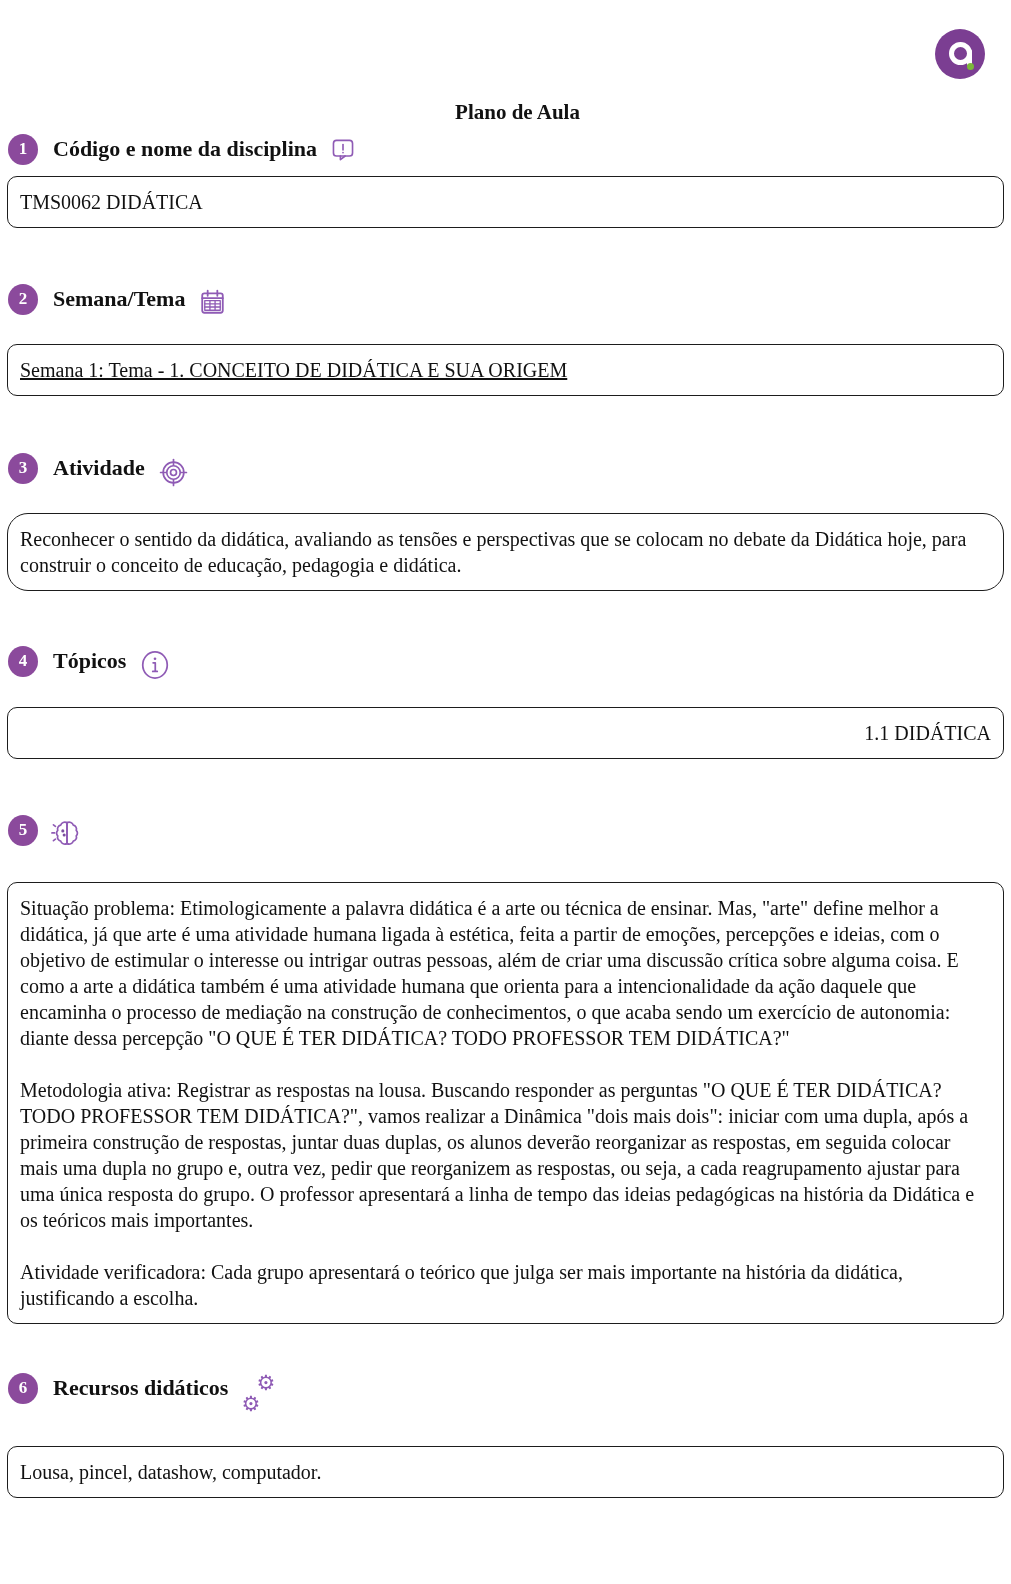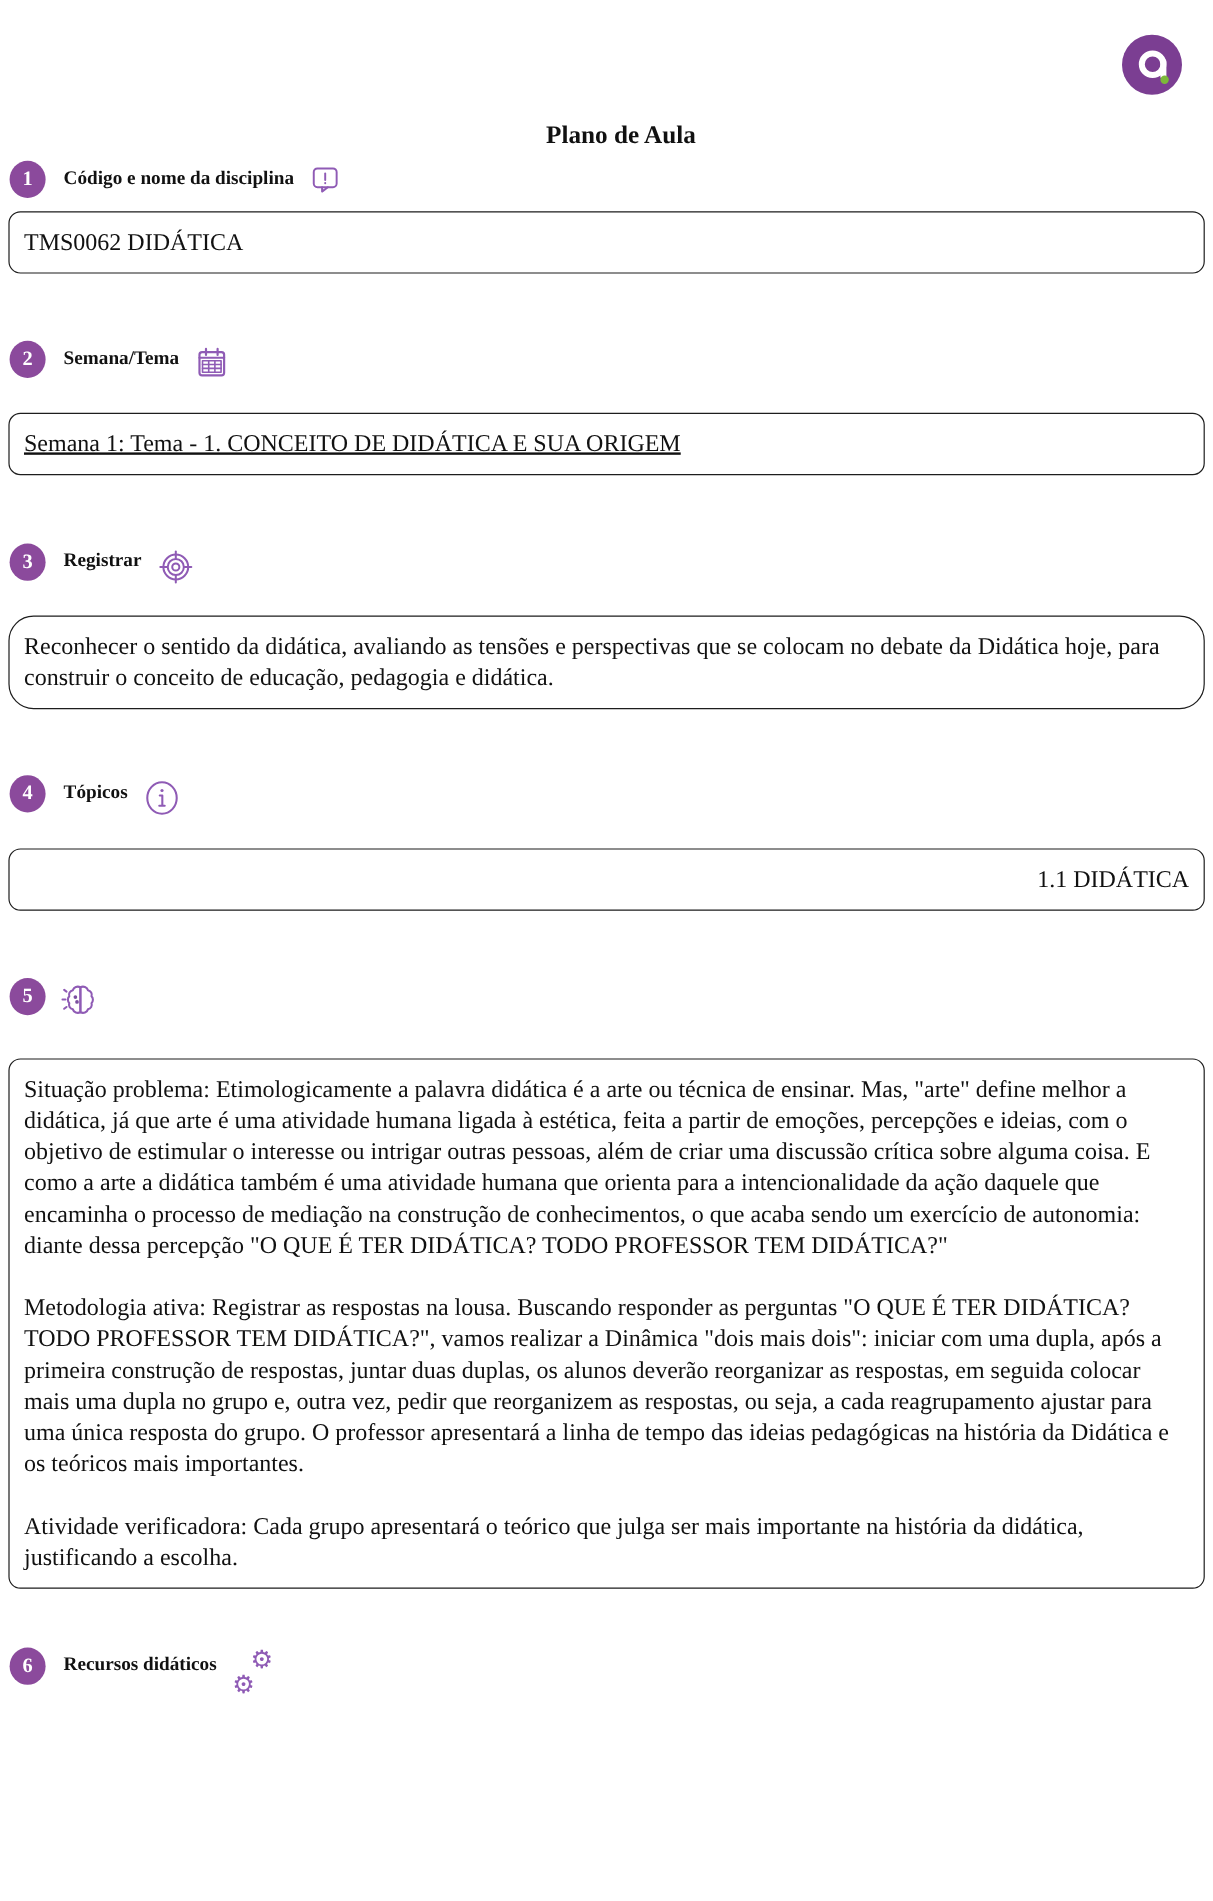--- a/index.html
+++ b/index.html
@@ -49,21 +49,21 @@
     display: flex; align-items: center;
     margin-left: 8px; height: 32px;
   }
   .badge {
     flex: 0 0 30px; width: 30px; height: 31px;
     border-radius: 50%;
     background: #8b4a9c; color: #ffffff;
     display: flex; align-items: center; justify-content: center;
     font-size: 17px; font-weight: bold;
   }
-  .head-title { margin-left: 15px; font-size: 16px; font-weight: bold; white-space: nowrap; }
+  .head-title { margin-left: 15px; font-size: 22px; font-weight: bold; white-space: nowrap; }
   .head-icon { margin-left: 13px; display: inline-flex; align-items: center; overflow: visible; }
   .head-icon svg { stroke: #8f5bb5; fill: none; stroke-width: 1.5; stroke-linecap: round; stroke-linejoin: round; }
 
   .gears-wrap { position: relative; width: 34px; height: 42px; margin-top: 12px; }
   .gear {
     position: absolute;
     font-family: "DejaVu Sans", sans-serif;
     color: #8f5bb5; font-size: 21px; line-height: 21px;
   }
   .gear.g1 { top: 0; right: 0; }
@@ -145,21 +145,21 @@
       </span>
     </div>
     <div class="box">
       <p>Semana 1: Tema - 1. CONCEITO DE DIDÁTICA E SUA ORIGEM</p>
     </div>
   </div>
 
   <div class="section s3">
     <div class="section-head">
       <span class="badge">3</span>
-      <span class="head-title">Registrar</span>
+      <span class="head-title">Atividade</span>
       <span class="head-icon" style="margin-top:8px;">
         <svg width="31" height="31" viewBox="0 0 24 24" style="stroke-width:1.3;">
           <circle cx="12" cy="12" r="8"></circle>
           <circle cx="12" cy="12" r="5.2"></circle>
           <circle cx="12" cy="12" r="2.3"></circle>
           <line x1="12" y1="2" x2="12" y2="6.3"></line>
           <line x1="12" y1="17.7" x2="12" y2="22"></line>
           <line x1="2" y1="12" x2="6.3" y2="12"></line>
           <line x1="17.7" y1="12" x2="22" y2="12"></line>
         </svg>
@@ -213,15 +213,18 @@
     <div class="section-head">
       <span class="badge">6</span>
       <span class="head-title">Recursos didáticos</span>
       <span class="head-icon">
         <span class="gears-wrap">
           <span class="gear g1">⚙</span>
           <span class="gear g2">⚙</span>
         </span>
       </span>
     </div>
+    <div class="box">
+      <p>Lousa, pincel, datashow, computador.</p>
+    </div>
   </div>
 
 </div>
 
 </body></html>

